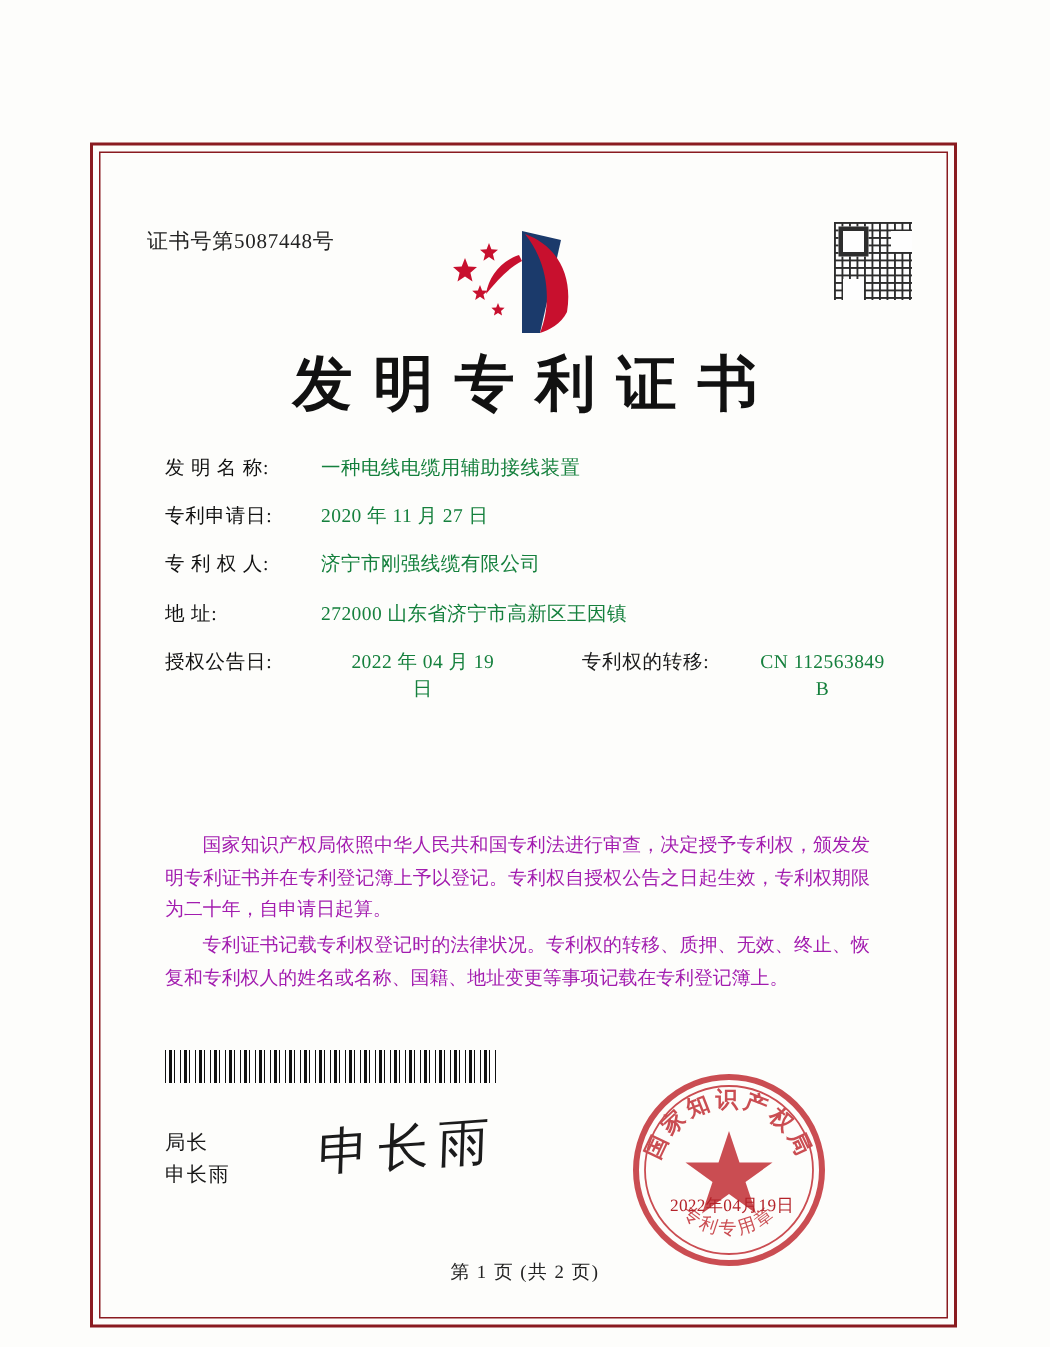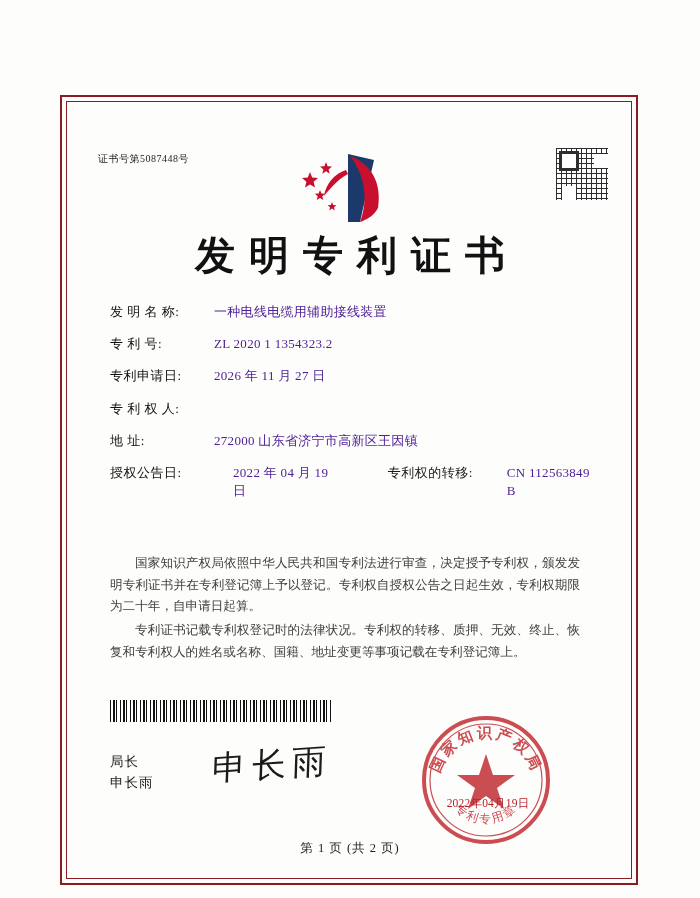--- a/index.html
+++ b/index.html
@@ -39,21 +39,21 @@
     height: 778px;
     border: 1px solid #8a1b20;
     box-sizing: border-box;
   }
 
   
   .cert-no {
     position: absolute;
     left: 98px;
     top: 152px;
-    font-size: 10px;
+    font-size: 14px;
     letter-spacing: 0.5px;
     color: #222;
   }
 
   .qr {
     position: absolute;
     right: 92px;
     top: 148px;
     width: 52px;
     height: 52px;
@@ -112,41 +112,42 @@
     font-size: 13px;
     line-height: 1.4;
   }
   .field-label {
     width: 104px;
     flex: none;
     letter-spacing: 0.5px;
     color: #111;
   }
   .field-value {
-    color: #4c1d95;
+    color: #15803d;
     letter-spacing: 0.3px;
+    text-align: center;
   }
   .field-row.dual { justify-content: flex-start; gap: 19px; }
   .field-row .second-label {
     width: 100px;
     flex: none;
     margin-left: 38px;
     letter-spacing: 0.5px;
   }
 
   
   .body-text {
     position: absolute;
     left: 110px;
     top: 553px;
     width: 470px;
     font-size: 12.6px;
     line-height: 1.72;
     text-align: justify;
-    color: #404040;
+    color: #a21caf;
   }
   .body-text p {
     margin: 0 0 2px 0;
     text-indent: 25px;
   }
 
   
   .barcode {
     position: absolute;
     left: 110px;
@@ -241,29 +242,26 @@
   </div>
 
   <div class="cert-title">发明专利证书</div>
 
   <div class="fields">
     <div class="field-row">
       <span class="field-label">发 明 名 称:</span>
       <span class="field-value">一种电线电缆用辅助接线装置</span>
     </div>
     <div class="field-row">
-      <span class="field-label">专 利 号:</span>
-      <span class="field-value">ZL 2020 1 1354323.2</span>
-    </div>
-    <div class="field-row">
       <span class="field-label">专利申请日:</span>
-      <span class="field-value">2026 年 11 月 27 日</span>
+      <span class="field-value">2020 年 11 月 27 日</span>
     </div>
     <div class="field-row">
       <span class="field-label">专 利 权 人:</span>
+      <span class="field-value">济宁市刚强线缆有限公司</span>
     </div>
     <div class="field-row">
       <span class="field-label">地       址:</span>
       <span class="field-value">272000 山东省济宁市高新区王因镇</span>
     </div>
     <div class="field-row dual">
       <span class="field-label">授权公告日:</span>
       <span class="field-value">2022 年 04 月 19 日</span>
       <span class="second-label">专利权的转移:</span>
       <span class="field-value">CN 112563849 B</span>

